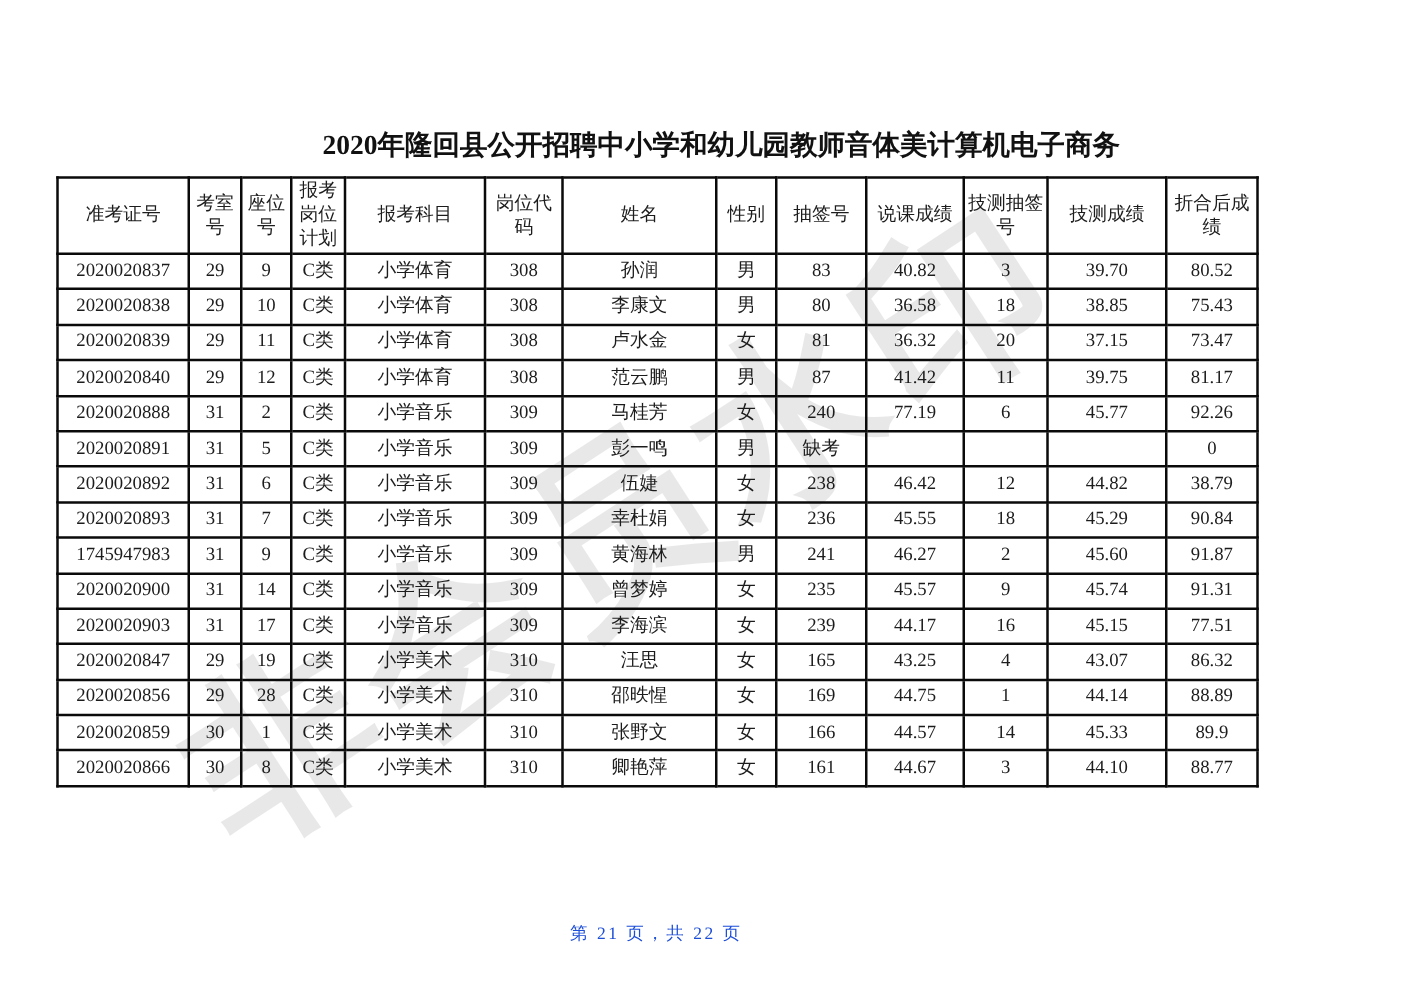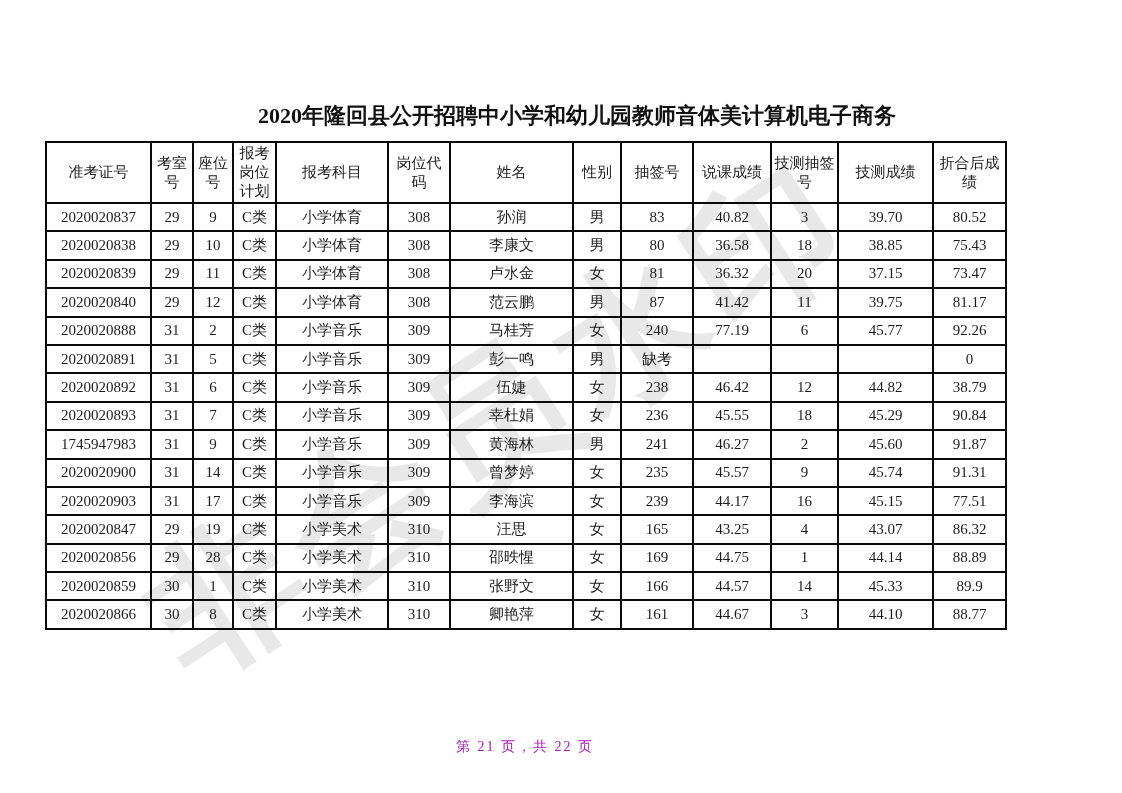--- a/index.html
+++ b/index.html
@@ -72,21 +72,21 @@
   table.results thead tr { height: 46px; }
   table.results tbody tr { height: 28.4px; }
   .footer {
     position: absolute;
     left: 45px;
     top: 738px;
     width: 960px;
     text-align: center;
     font-size: 14px;
     letter-spacing: 2px;
-    color: #a21caf;
+    color: #1d4ed8;
     z-index: 1;
   }
 </style>
 </head>
 <body>
 
 <div class="page">
 
   <div class="watermark">非会员水印</div>
 

